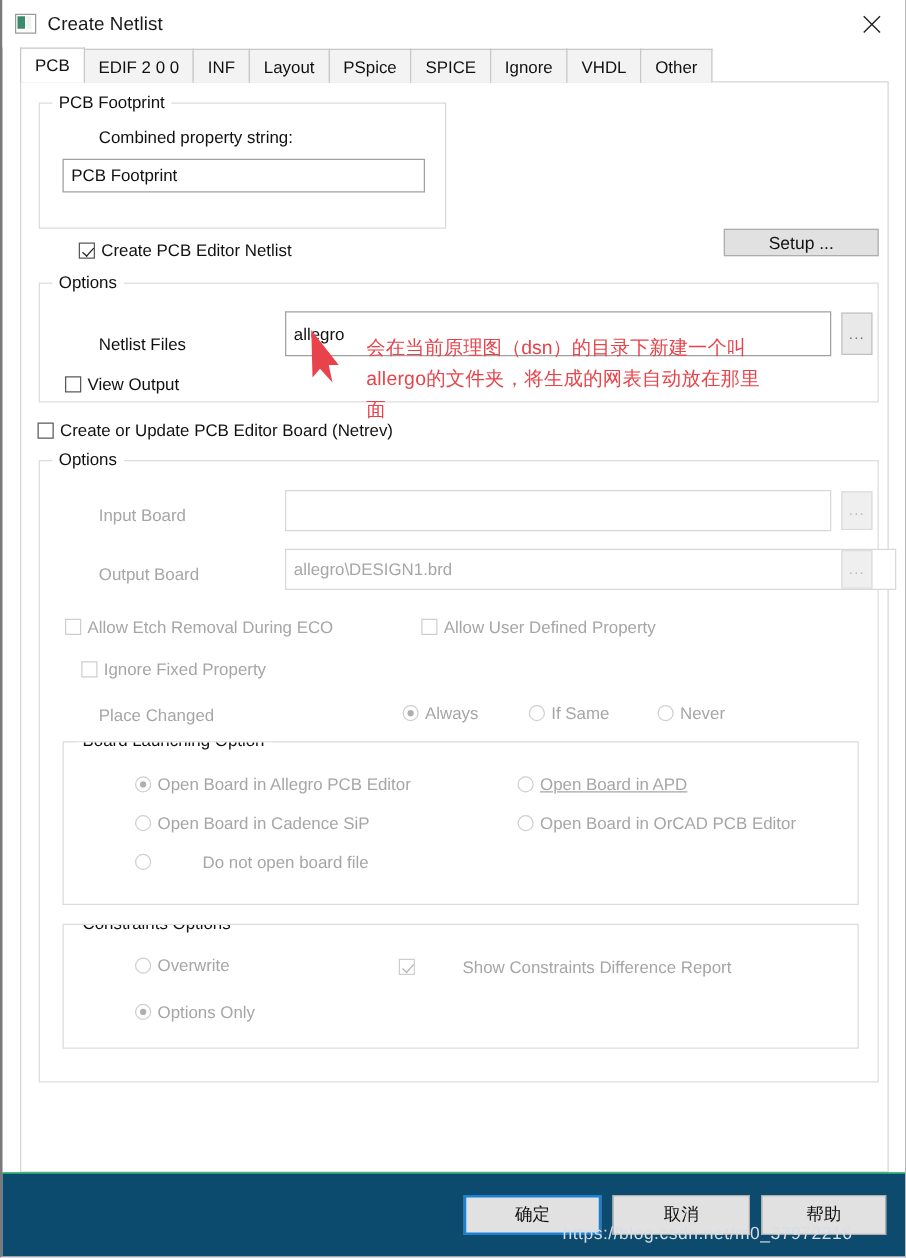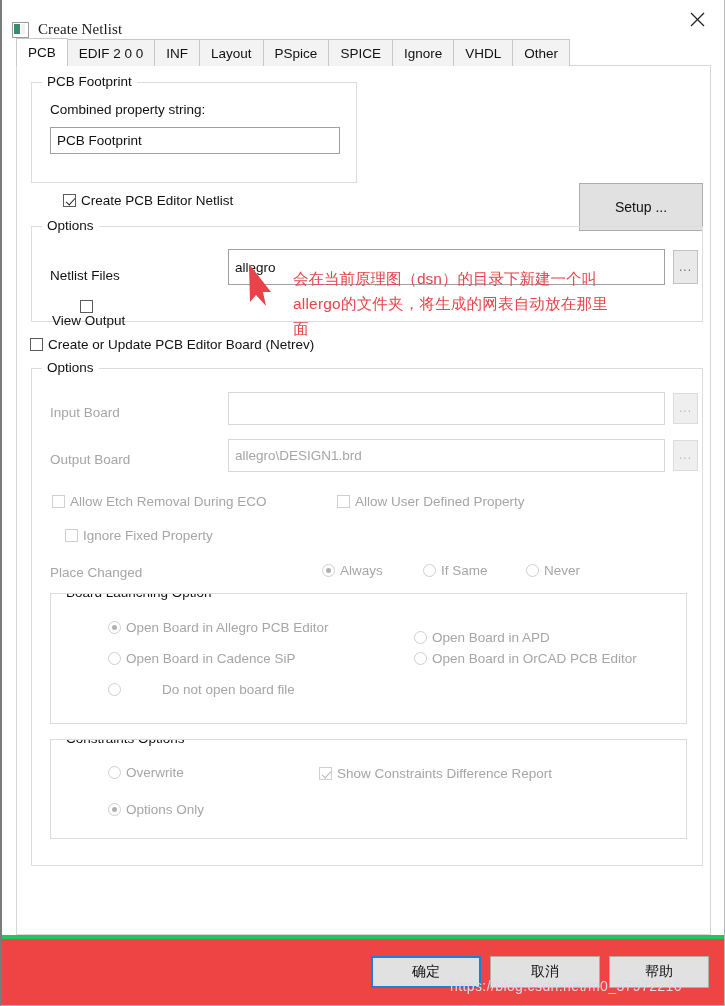--- a/index.html
+++ b/index.html
@@ -31,24 +31,23 @@
     display: flex;
     flex-direction: column;
   }
 
   
   .titlebar {
     height: 38px;
     flex: 0 0 38px;
     background: #ffffff;
     display: flex;
-    align-items: flex-end;
+    align-items: center;
     padding-left: 10px;
     position: relative;
-    font-family: Liberation Serif, serif;
   }
   .app-icon {
     width: 15px; height: 14px;
     margin-right: 9px;
     background: #ffffff;
     border: 1px solid #9a9a9a;
     position: relative;
     flex: 0 0 auto;
   }
   .app-icon::before {
@@ -143,20 +142,21 @@
     white-space: nowrap;
   }
   .group.dim > .legend { color: #111111; }
 
   
   .lbl {
     position: absolute;
     font-size: 13.5px;
     color: #111111;
     white-space: nowrap;
+    margin-left: 29px;
   }
   .lbl.dis { color: #a6a6a6; }
 
   .txtbox {
     position: absolute;
     border: 1px solid #a0a0a0;
     background: #ffffff;
     box-sizing: border-box;
     display: flex;
     align-items: center;
@@ -280,23 +280,23 @@
   .arrow-wrap {
     position: absolute;
     z-index: 20;
     pointer-events: none;
   }
 
   
   .footer {
     flex: 0 0 66px;
     height: 66px;
-    background: #ef4444;
-    position: relative;
-    border-top: 4px solid #22c55e;
+    background: #0c4a6e;
+    position: relative;
+    border-top: 1px solid #22c55e;
   }
   .dlgbtn {
     position: absolute;
     top: 17px;
     height: 32px;
     background: #e1e1e1;
     border: 1px solid #adadad;
     box-sizing: border-box;
     display: flex;
     align-items: center;
@@ -374,38 +374,38 @@
       <div class="txtbox" style="left:18px; top:44px; width:290px; height:27px;">
         <span>PCB Footprint</span>
       </div>
     </div>
 
     <div class="chk" style="left:14px; top:127px;padding-left:32px;">
       <span class="box checked"></span>
       <span>Create PCB Editor Netlist</span>
     </div>
 
-    <div class="setupbtn" style="left:562px; top:117px; width:124px; height:48px;">
+    <div class="setupbtn" style="left:562px; top:117px; width:124px; height:22px;">
       <span>Setup ...</span>
     </div>
 
     <div class="group" style="left:14px; top:160px; width:672px; height:96px;">
       <span class="legend">Options</span>
 
       <span class="lbl" style="left:18px; top:41px;">Netlist Files</span>
 
       <div class="txtbox" style="left:196px; top:22px; width:437px; height:36px;">
         <span>allegro</span>
       </div>
 
       <div class="dotsbtn" style="left:641px; top:23px; width:25px; height:34px;">
         <span>...</span>
       </div>
 
-      <div class="chk" style="left:20px; top:73px;flex-direction:column;">
+      <div class="chk" style="left:20px; top:73px;">
         <span class="box"></span>
         <span>View Output</span>
       </div>
     </div>
 
     <div class="chk" style="left:13px; top:271px;">
       <span class="box"></span>
       <span>Create or Update PCB Editor Board (Netrev)</span>
     </div>
 
@@ -414,21 +414,21 @@
 
       <span class="lbl dis" style="left:18px; top:36px;">Input Board</span>
       <div class="txtbox dis" style="left:196px; top:23px; width:437px; height:33px;">
         <span></span>
       </div>
       <div class="dotsbtn dis" style="left:641px; top:24px; width:25px; height:31px;">
         <span>...</span>
       </div>
 
       <span class="lbl dis" style="left:18px; top:83px;">Output Board</span>
-      <div class="txtbox dis" style="left:196px; top:70px; width:437px; height:33px;">
+      <div class="txtbox dis" style="left:196px; top:70px; width:489px; height:33px;">
         <span>allegro\DESIGN1.brd</span>
       </div>
       <div class="dotsbtn dis" style="left:641px; top:71px; width:25px; height:31px;">
         <span>...</span>
       </div>
 
       <div class="chk dis" style="left:20px; top:125px;">
         <span class="box"></span>
         <span>Allow Etch Removal During ECO</span>
       </div>
@@ -455,21 +455,21 @@
         <span>Never</span>
       </div>
 
       <div class="group clip" style="left:18px; top:224px; width:637px; height:131px;">
         <span class="legend">Board Launching Option</span>
 
         <div class="rad dis" style="left:57px; top:26px;">
           <span class="circ sel"></span>
           <span>Open Board in Allegro PCB Editor</span>
         </div>
-        <div class="rad dis" style="left:363px; top:36px;">
+        <div class="rad dis" style="left:363px; top:26px;text-decoration:underline;">
           <span class="circ"></span>
           <span>Open Board in APD</span>
         </div>
         <div class="rad dis" style="left:57px; top:57px;">
           <span class="circ"></span>
           <span>Open Board in Cadence SiP</span>
         </div>
         <div class="rad dis" style="left:363px; top:57px;">
           <span class="circ"></span>
           <span>Open Board in OrCAD PCB Editor</span>
@@ -484,21 +484,21 @@
         <span class="legend">Constraints Options</span>
 
         <div class="rad dis" style="left:57px; top:25px;">
           <span class="circ"></span>
           <span>Overwrite</span>
         </div>
         <div class="rad dis" style="left:57px; top:62px;">
           <span class="circ sel"></span>
           <span>Options  Only</span>
         </div>
-        <div class="chk dis" style="left:268px; top:26px;">
+        <div class="chk dis" style="left:268px; top:26px;gap:33px;">
           <span class="box checked"></span>
           <span>Show Constraints Difference Report</span>
         </div>
       </div>
 
     </div>
 
     <div class="arrow-wrap" style="left:226px; top:196px;">
       <svg width="50" height="48" viewBox="0 0 50 48">
         <path d="M6 2 L28 30 L20 30 L23 44 L13 33 L7 40 Z" fill="#e8424a"></path>

